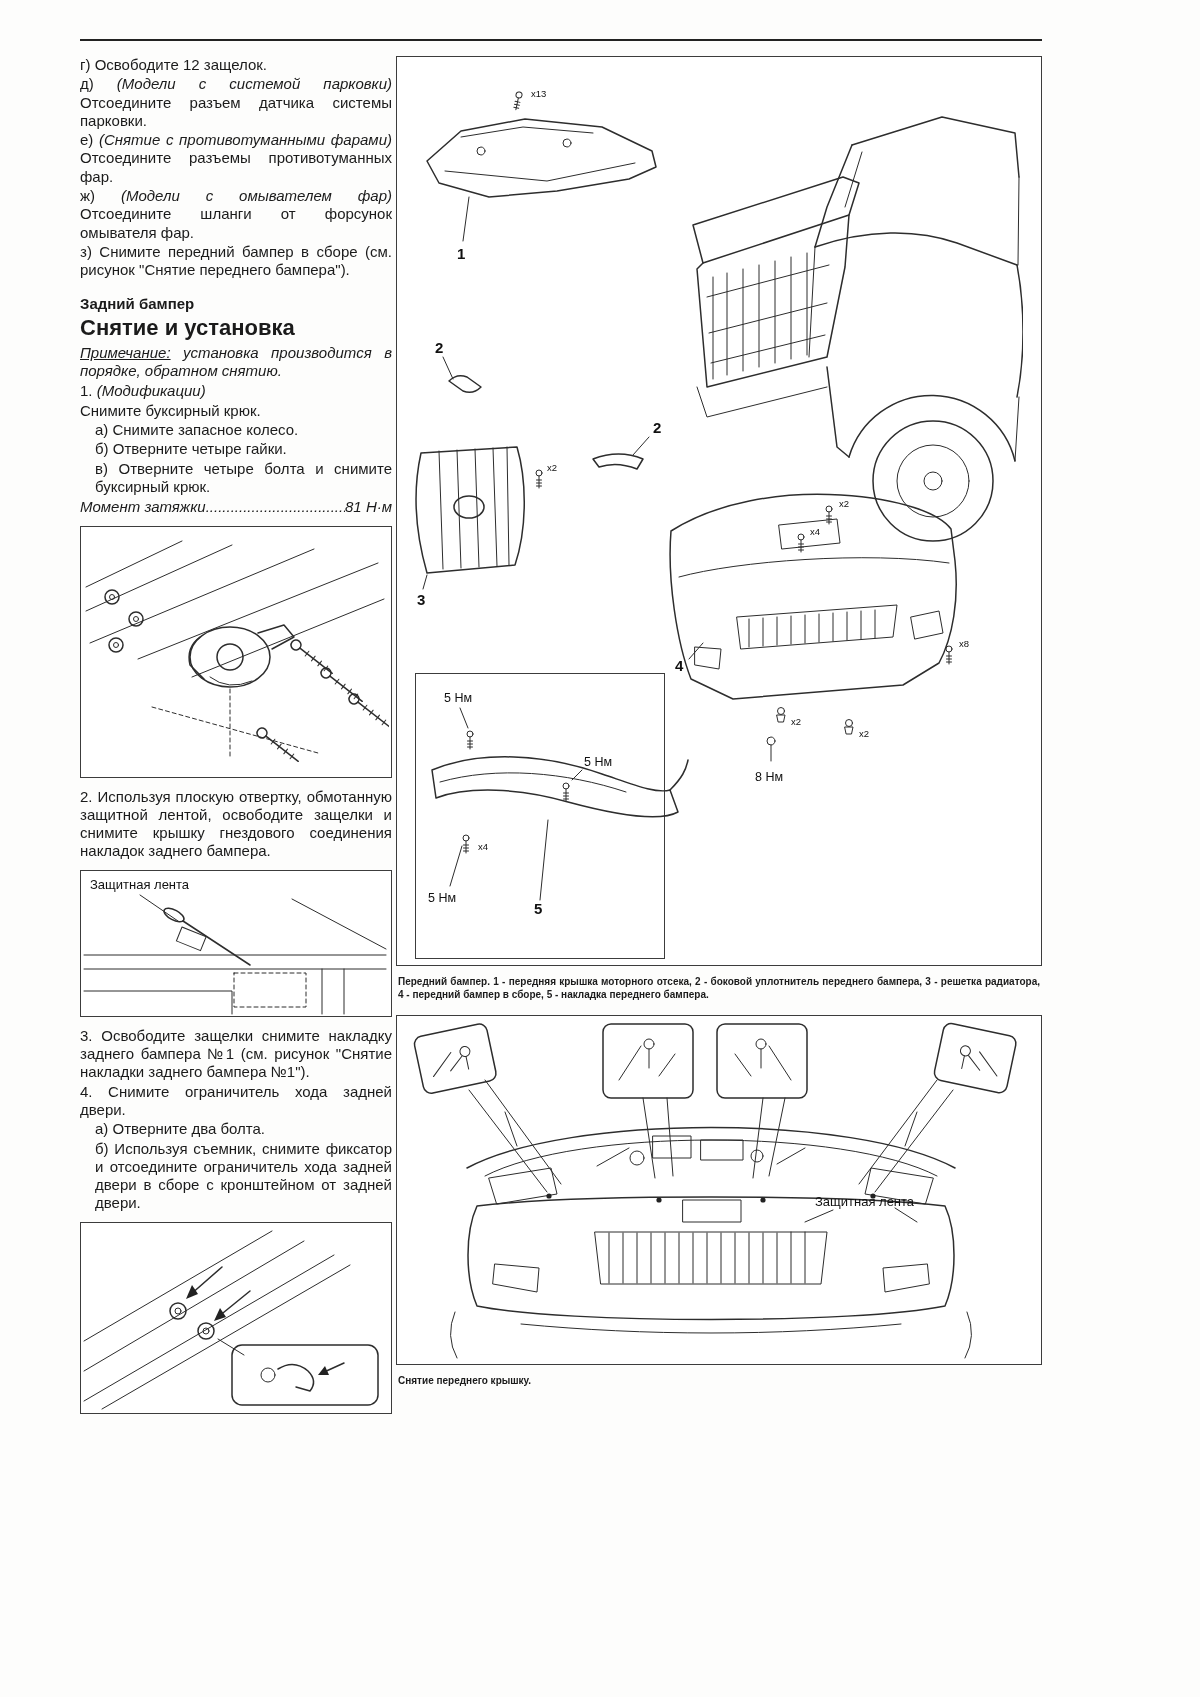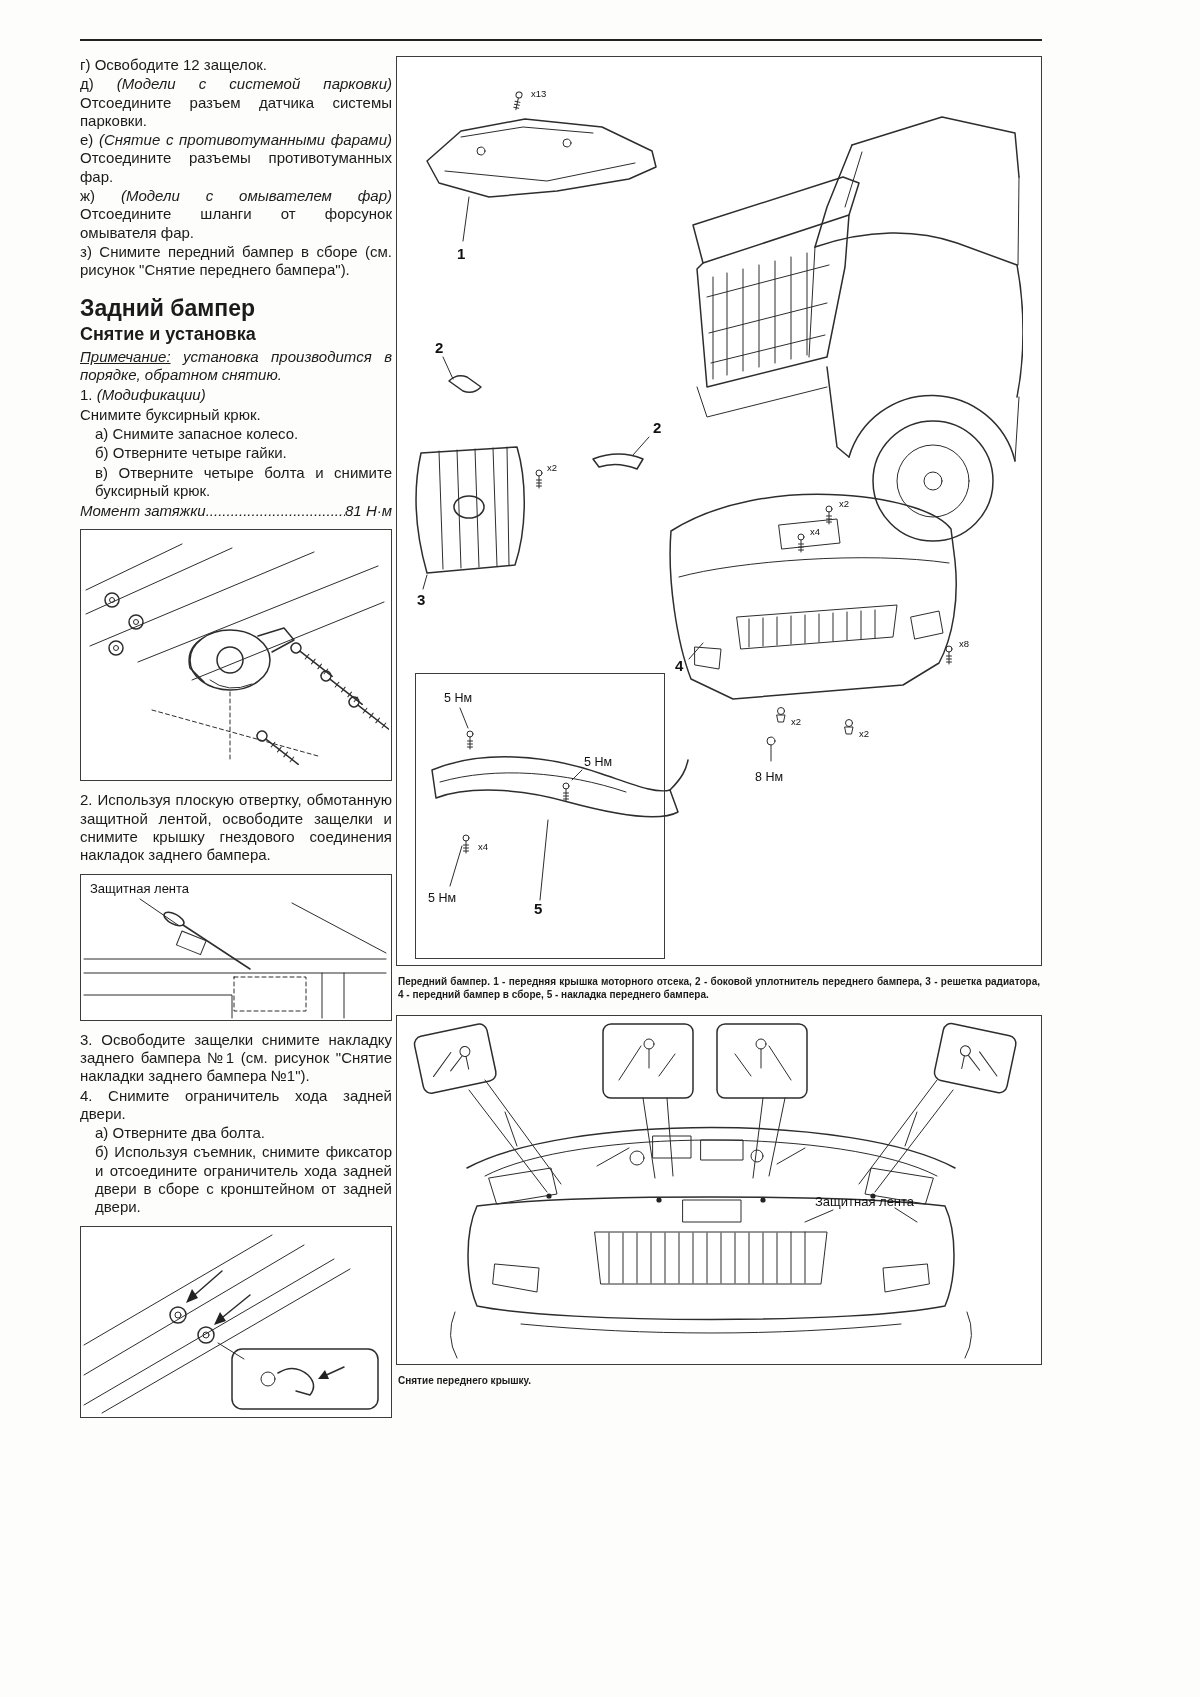--- a/index.html
+++ b/index.html
@@ -10,22 +10,22 @@
   .header h1 { text-align:center; font-size:21px; font-weight:bold; letter-spacing:0.5px; }
   .page-num { position:absolute; right:0; top:0; font-size:21px; font-weight:bold; }
   .rule { border-bottom:2.5px solid #222; margin-top:3px; }
   .content { display:flex; gap:4px; margin-top:15px; }
   .left-col { width:312px; flex:none; font-size:15px; line-height:1.22; text-align:justify; }
   .right-col { flex:1; min-width:0; }
   p.item { margin:0 0 1px 0; }
   .sub { padding-left:15px; }
   .ital { font-style:italic; }
   .ulab { text-decoration:underline; }
-  h2.section { font-size:23px; font-weight:bold; margin:16px 0 3px; text-align:left; line-height:1.1; }
-  h3.subsection { font-size:18px; font-weight:bold; margin:0 0 2px; text-align:left; }
+  h2.section { font-size:15px; font-weight:bold; margin:16px 0 3px; text-align:left; line-height:1.1; }
+  h3.subsection { font-size:22px; font-weight:bold; margin:0 0 2px; text-align:left; }
   .note { font-style:italic; margin-bottom:2px; }
   .torque { display:flex; font-style:italic; margin-top:2px; }
   .torque .dots { flex:1; overflow:hidden; white-space:nowrap; }
   .figure { border:1.6px solid #3c3c3c; margin:9px 0 10px; position:relative; background:#fff; }
   .caption { font-weight:bold; font-size:10px; line-height:1.26; text-align:justify; margin:8px 2px 14px; }
   svg { display:block; }
   svg text { fill:#111; stroke:none; font-family:"Liberation Sans", sans-serif; }
   .stroke { stroke:#2d2d2d; fill:none; stroke-width:1.5; stroke-linecap:round; stroke-linejoin:round; }
   .thin { stroke-width:1; }
   .dash { stroke-dasharray:4 3; }

